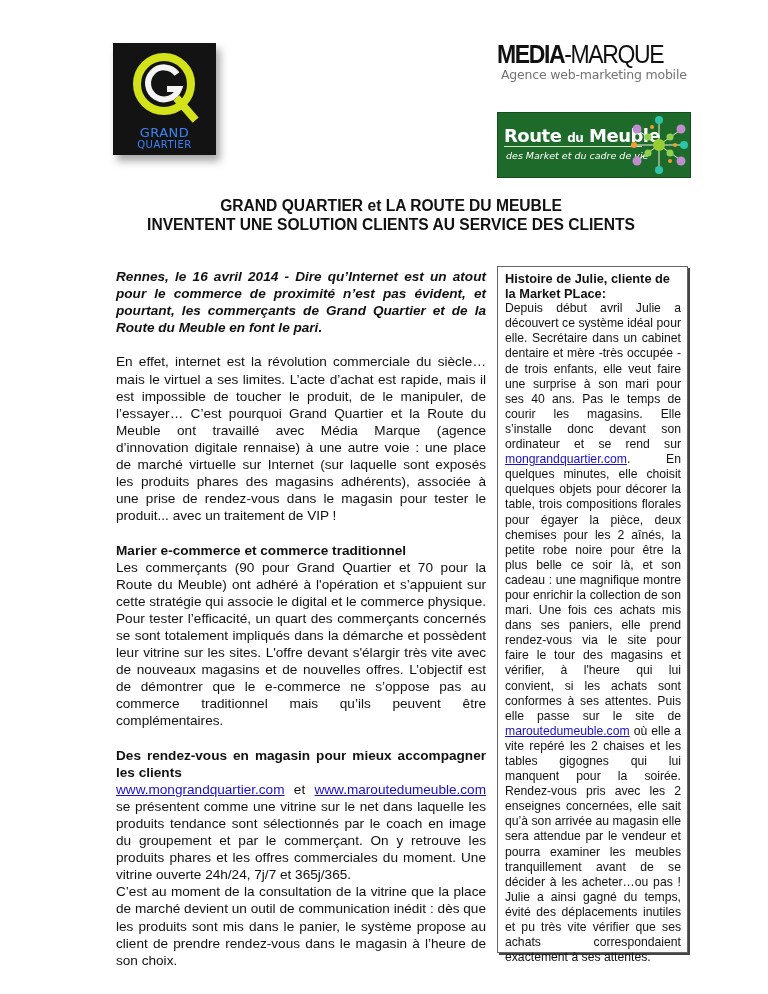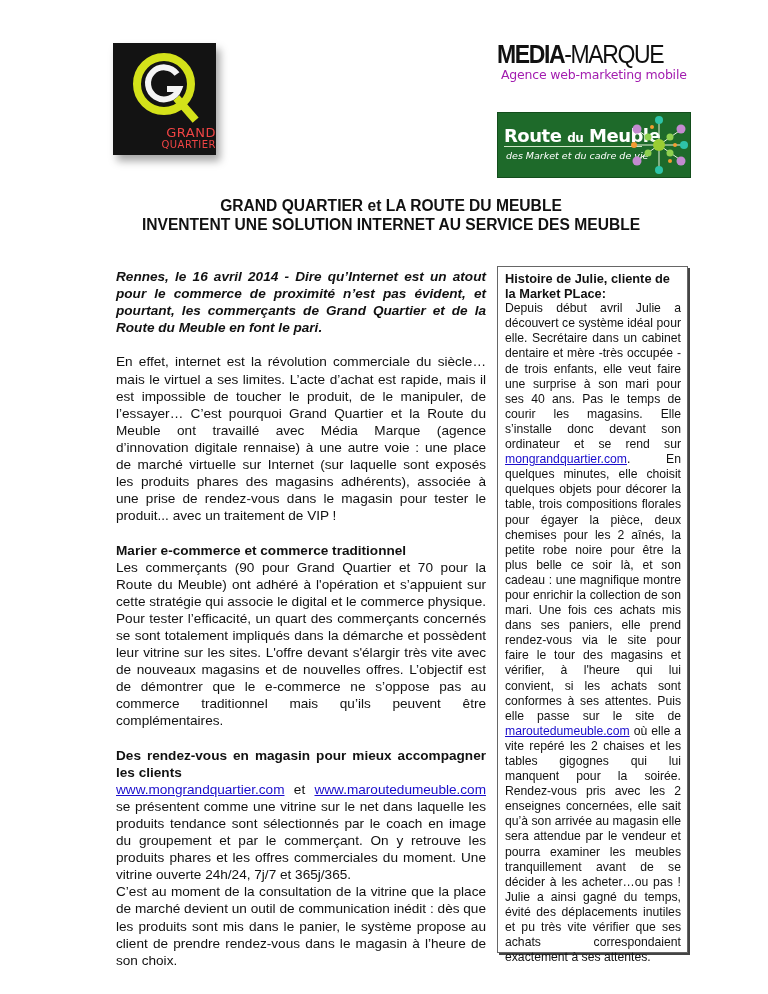--- a/index.html
+++ b/index.html
@@ -3,31 +3,31 @@
   <meta charset="utf-8">
   <style>
     html, body { margin: 0; padding: 0; background: #ffffff; }
     body { width: 768px; height: 994px; position: relative; overflow: hidden;
            font-family: "Liberation Sans", sans-serif; color: #111; }
 
     
     .gq-logo { position: absolute; left: 113px; top: 43px; width: 103px; height: 112px;
                background: #131313; box-shadow: 4px 6px 8px rgba(0,0,0,0.35); }
     .gq-logo svg { position: absolute; left: 14px; top: 6px; }
-    .gq-text { position: absolute; left: 0; width: 100%; text-align: right;
-               color: #ef4444; font-family: "DejaVu Sans", sans-serif; letter-spacing: 0.5px; }
+    .gq-text { position: absolute; left: 0; width: 100%; text-align: center;
+               color: #3b82f6; font-family: "DejaVu Sans", sans-serif; letter-spacing: 0.5px; }
     .gq-text.l1 { top: 82px; font-size: 13px; }
     .gq-text.l2 { top: 96px; font-size: 10px; }
 
     .mm-logo { position: absolute; left: 497px; top: 41px; width: 196px; }
     .mm-title { font-size: 25px; letter-spacing: -1.5px; line-height: 26px; color: #111;
                 transform: scaleX(0.92); transform-origin: left; white-space: nowrap; }
     .mm-title .b { font-weight: 900; }
     .mm-title .t { font-weight: 400; }
-    .mm-sub { font-family: "DejaVu Sans", sans-serif; font-size: 12.5px; color: #a21caf;
+    .mm-sub { font-family: "DejaVu Sans", sans-serif; font-size: 12.5px; color: #737373;
               margin-top: 0px; padding-left: 4px; white-space: nowrap; letter-spacing: -0.2px; }
 
     .rdm-logo { position: absolute; left: 497px; top: 112px; width: 192px; height: 64px;
                 background: #1e6a2a; border: 1px solid #134d1c; }
     .rdm-name { position: absolute; left: 6px; top: 12px; color: #fff; font-size: 18px;
                 font-weight: bold; letter-spacing: -0.5px; white-space: nowrap;
                 font-family: "DejaVu Sans", sans-serif; }
     .rdm-name .du { font-size: 12px; text-align: right; }
     .rdm-line { position: absolute; left: 6px; top: 33px; width: 138px; height: 1px; background: #cfe7c7; }
     .rdm-sub { position: absolute; left: 8px; top: 37px; color: #fff; font-size: 9.5px; font-style: italic;
@@ -103,21 +103,21 @@
     <circle cx="18" cy="38" r="3.5" fill="#8fd14f"></circle>
       <circle cx="40" cy="38" r="3.5" fill="#8fd14f"></circle>
     <circle cx="22" cy="12" r="2" fill="#f39c32"></circle>
       <circle cx="40" cy="46" r="2" fill="#f39c32"></circle>
     <circle cx="45" cy="30" r="2" fill="#f39c32"></circle>
   </svg>
 </div>
 
 <div class="headline">
   <div>GRAND QUARTIER et LA ROUTE DU MEUBLE</div>
-  <div>INVENTENT UNE SOLUTION INTERNET AU SERVICE DES MEUBLE</div>
+  <div>INVENTENT UNE SOLUTION CLIENTS AU SERVICE DES CLIENTS</div>
 </div>
 
 <div class="left">
   <p class="lead">Rennes, le 16 avril 2014 - Dire qu’Internet est un atout pour le commerce de proximité n’est pas évident, et pourtant, les commerçants de Grand Quartier et de la Route du Meuble en font le pari.</p>
   <p>En effet, internet est la révolution commerciale du siècle… mais le virtuel a ses limites. L’acte d’achat est rapide, mais il est impossible de toucher le produit, de le manipuler, de l’essayer… C’est pourquoi Grand Quartier et la Route du Meuble ont travaillé avec Média Marque (agence d’innovation digitale rennaise) à une autre voie : une place de marché virtuelle sur Internet (sur laquelle sont exposés les produits phares des magasins adhérents), associée à une prise de rendez-vous dans le magasin pour tester le produit... avec un traitement de VIP !</p>
   <p>
     <span class="subhead">Marier e-commerce et commerce traditionnel</span>
     <span>Les commerçants (90 pour Grand Quartier et 70 pour la Route du Meuble) ont adhéré à l'opération et s’appuient sur cette stratégie qui associe le digital et le commerce physique.  Pour tester l’efficacité,  un quart des commerçants concernés se sont totalement impliqués dans la démarche et possèdent leur vitrine sur les sites. L'offre devant s'élargir très vite avec de nouveaux magasins et de nouvelles offres. L’objectif est de démontrer que le e-commerce ne s’oppose pas au commerce traditionnel mais qu’ils peuvent être complémentaires.</span>
   </p>
   <p style="margin-bottom:0">

